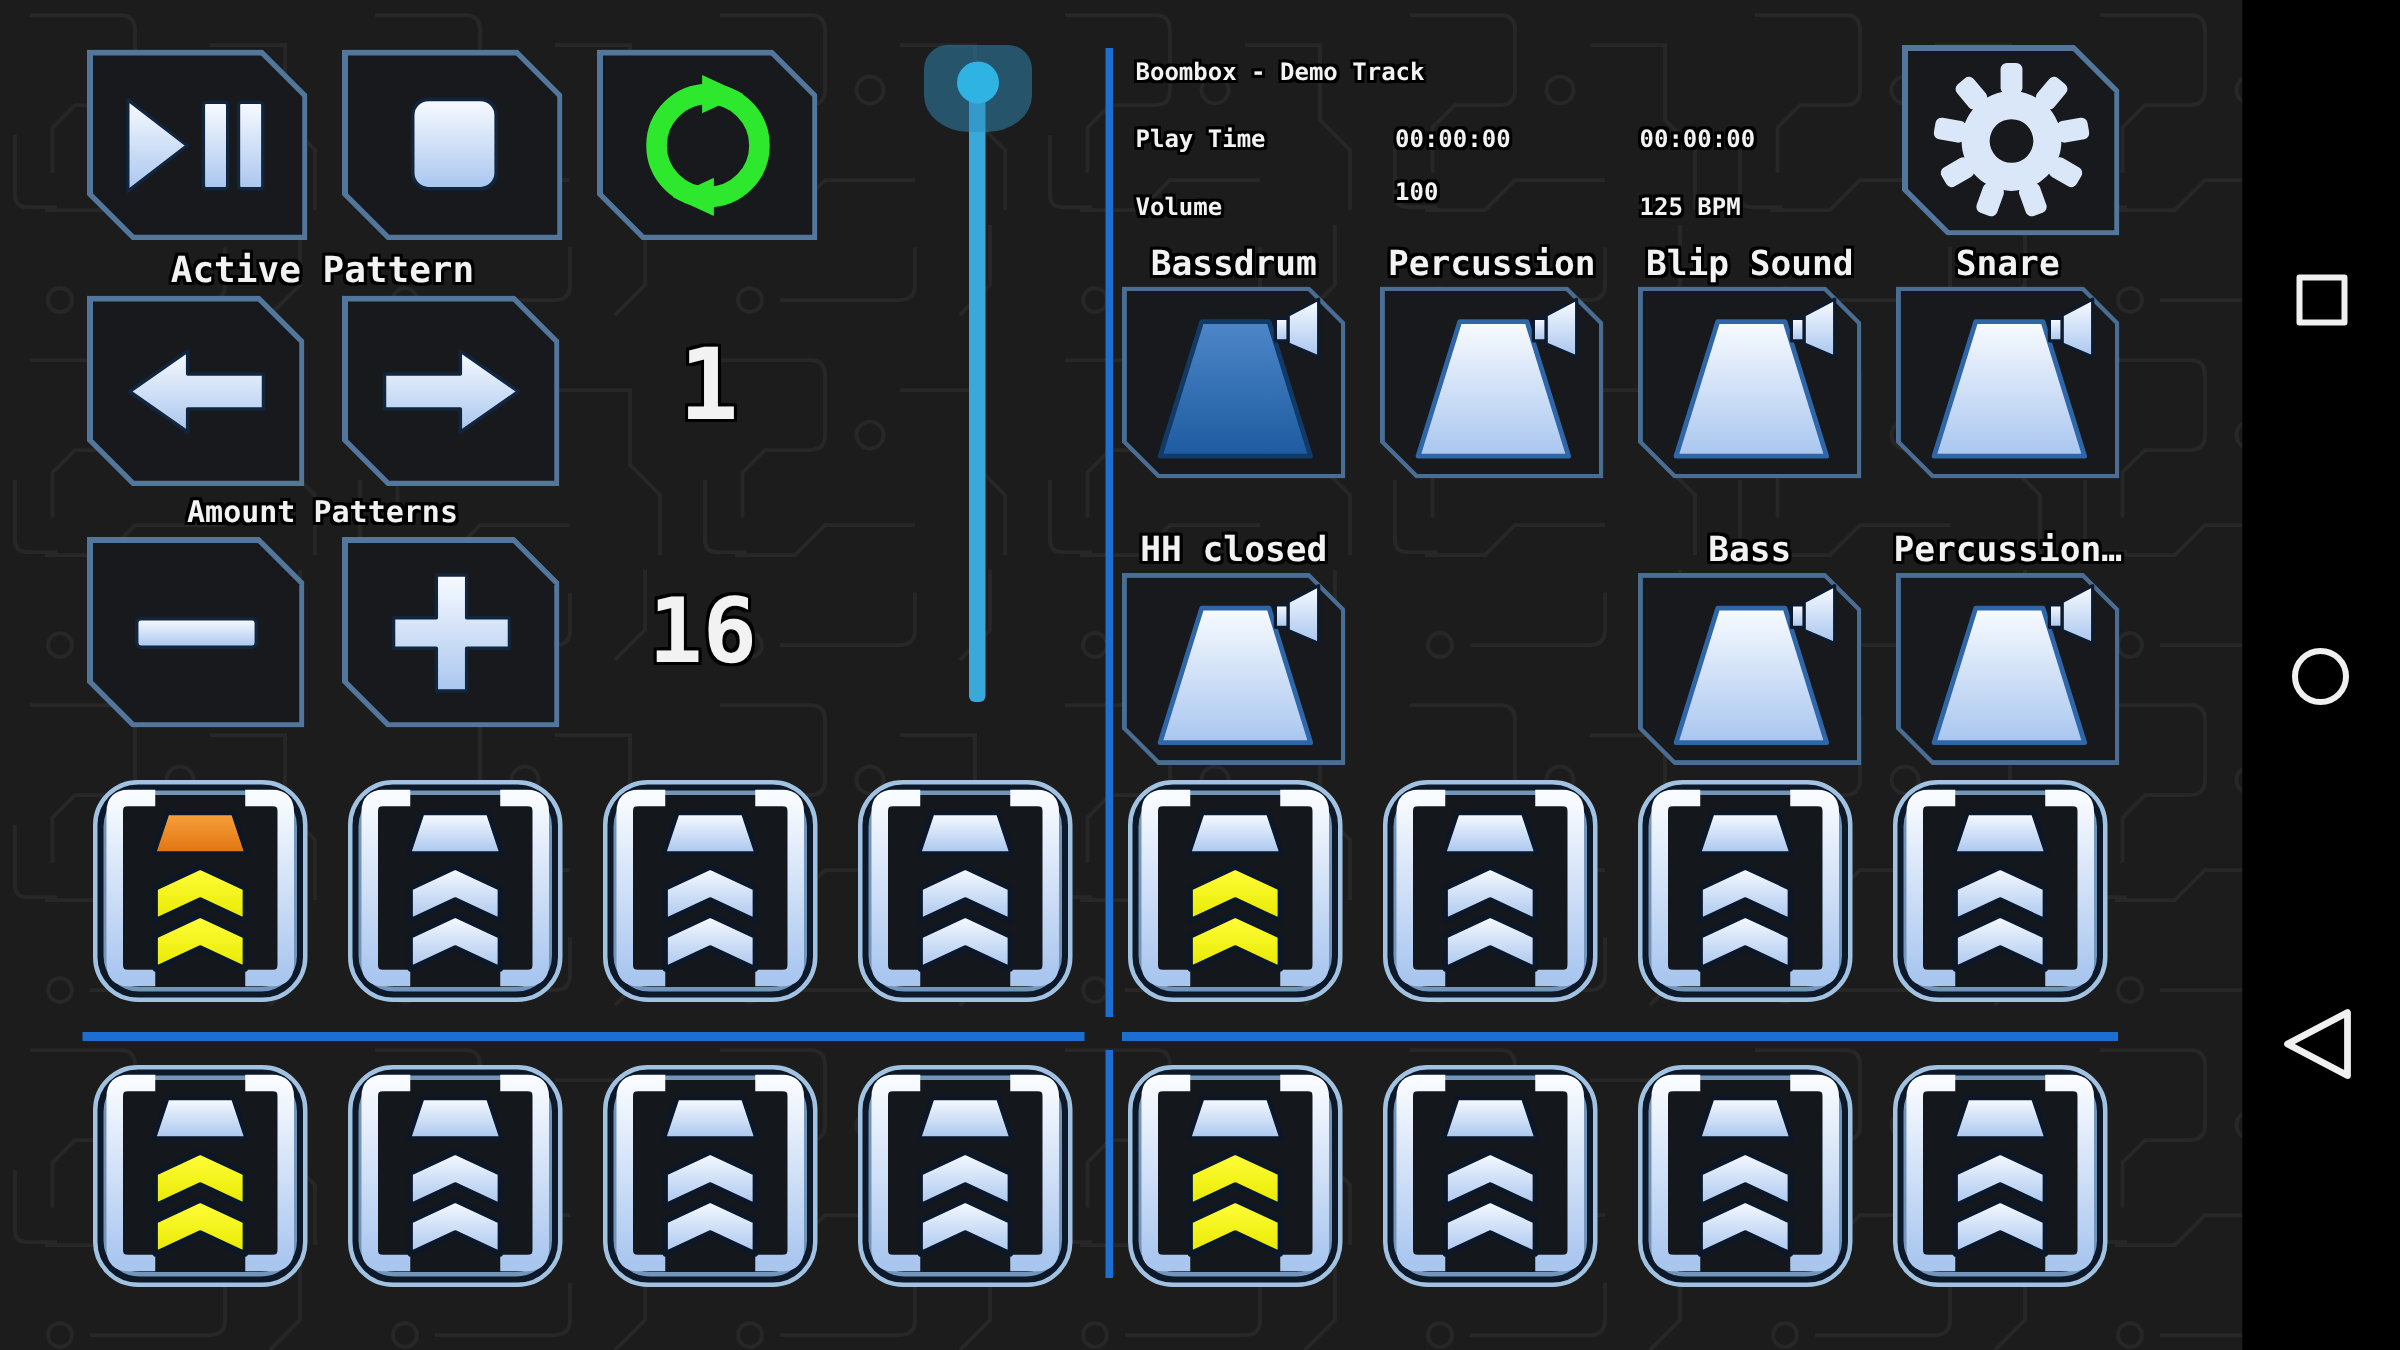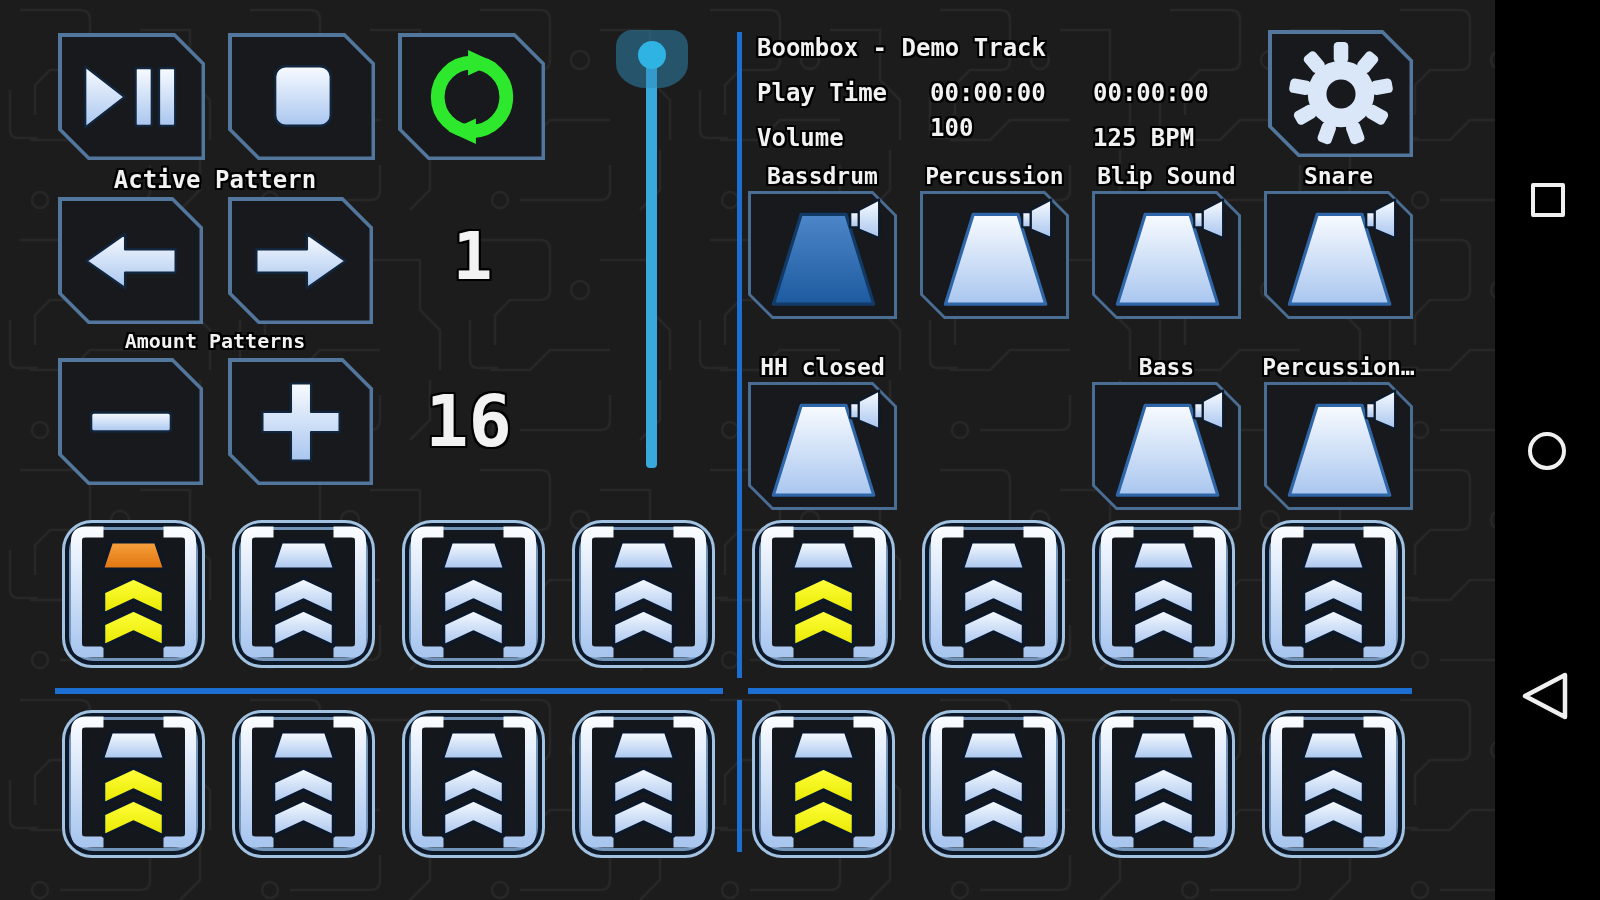--- a/index.html
+++ b/index.html
@@ -37,21 +37,21 @@
   
   .vdiv,.hdiv{position:absolute;background:#1c6fd0;z-index:1;}
   
   .slider-track{position:absolute;left:646px;top:48px;width:11px;height:420px;background:#39a9dc;
                 border-radius:4px;z-index:3;}
   .slider-halo{position:absolute;left:616px;top:30px;width:72px;height:58px;
                background:rgba(45,140,185,0.5);border-radius:16px 16px 42% 42%;z-index:3;}
   .slider-knob{position:absolute;left:638px;top:41px;width:28px;height:28px;border-radius:50%;
                background:#2fb3e3;z-index:4;cursor:pointer;}
   
-  .hline{position:absolute;font-size:24px;line-height:30px;white-space:pre;}
+  .hline{position:absolute;font-size:16px;line-height:30px;white-space:pre;}
   
   #navbar{position:absolute;left:1495px;top:0;width:105px;height:900px;background:#000;z-index:5;}
   .nav-square{position:absolute;left:36px;top:183px;width:26px;height:26px;border:4px solid #f0f0f0;
               border-radius:2px;cursor:pointer;}
   .nav-circle{position:absolute;left:33px;top:432px;width:30px;height:30px;border:4px solid #f0f0f0;
               border-radius:50%;cursor:pointer;}
   .nav-back{position:absolute;left:26px;top:671px;cursor:pointer;}
 </style>
 </head>
 <body>
@@ -159,21 +159,21 @@
       <rect x="8" y="30" width="84" height="20" rx="3" fill="url(#gIce)" stroke="#11253d" stroke-width="2.5"></rect>
     </svg>
   </div>
   <div class="cbtn" style="left:228px;top:358px;width:145px;height:127px">
     <div class="ch-b"></div>
     <div class="ch-f"></div>
     <svg class="cicon" width="92" height="88" viewBox="0 0 100 90">
       <path d="M39,3 h22 v31 h31 v22 h-31 v31 h-22 v-31 H8 v-22 h31 Z" fill="url(#gIce)" stroke="#11253d" stroke-width="2.5" stroke-linejoin="round"></path>
     </svg>
   </div>
-  <div class="lay olt" style="left:396px;top:388px;width:145px;text-align:center;font-size:72px;line-height:66px">16</div>
+  <div class="lay olt" style="left:396px;top:388px;width:145px;text-align:center;font-size:60px;line-height:66px">16</div>
 
   <div class="slider-track"></div>
   <div class="slider-halo"></div>
   <div class="slider-knob"></div>
 
   <div class="hline olt" style="left:757px;top:33px">Boombox - Demo Track</div>
   <div class="hline olt" style="left:757px;top:78px">Play Time</div>
   <div class="hline olt" style="left:930px;top:78px">00:00:00</div>
   <div class="hline olt" style="left:1093px;top:78px">00:00:00</div>
   <div class="hline olt" style="left:757px;top:123px">Volume</div>

